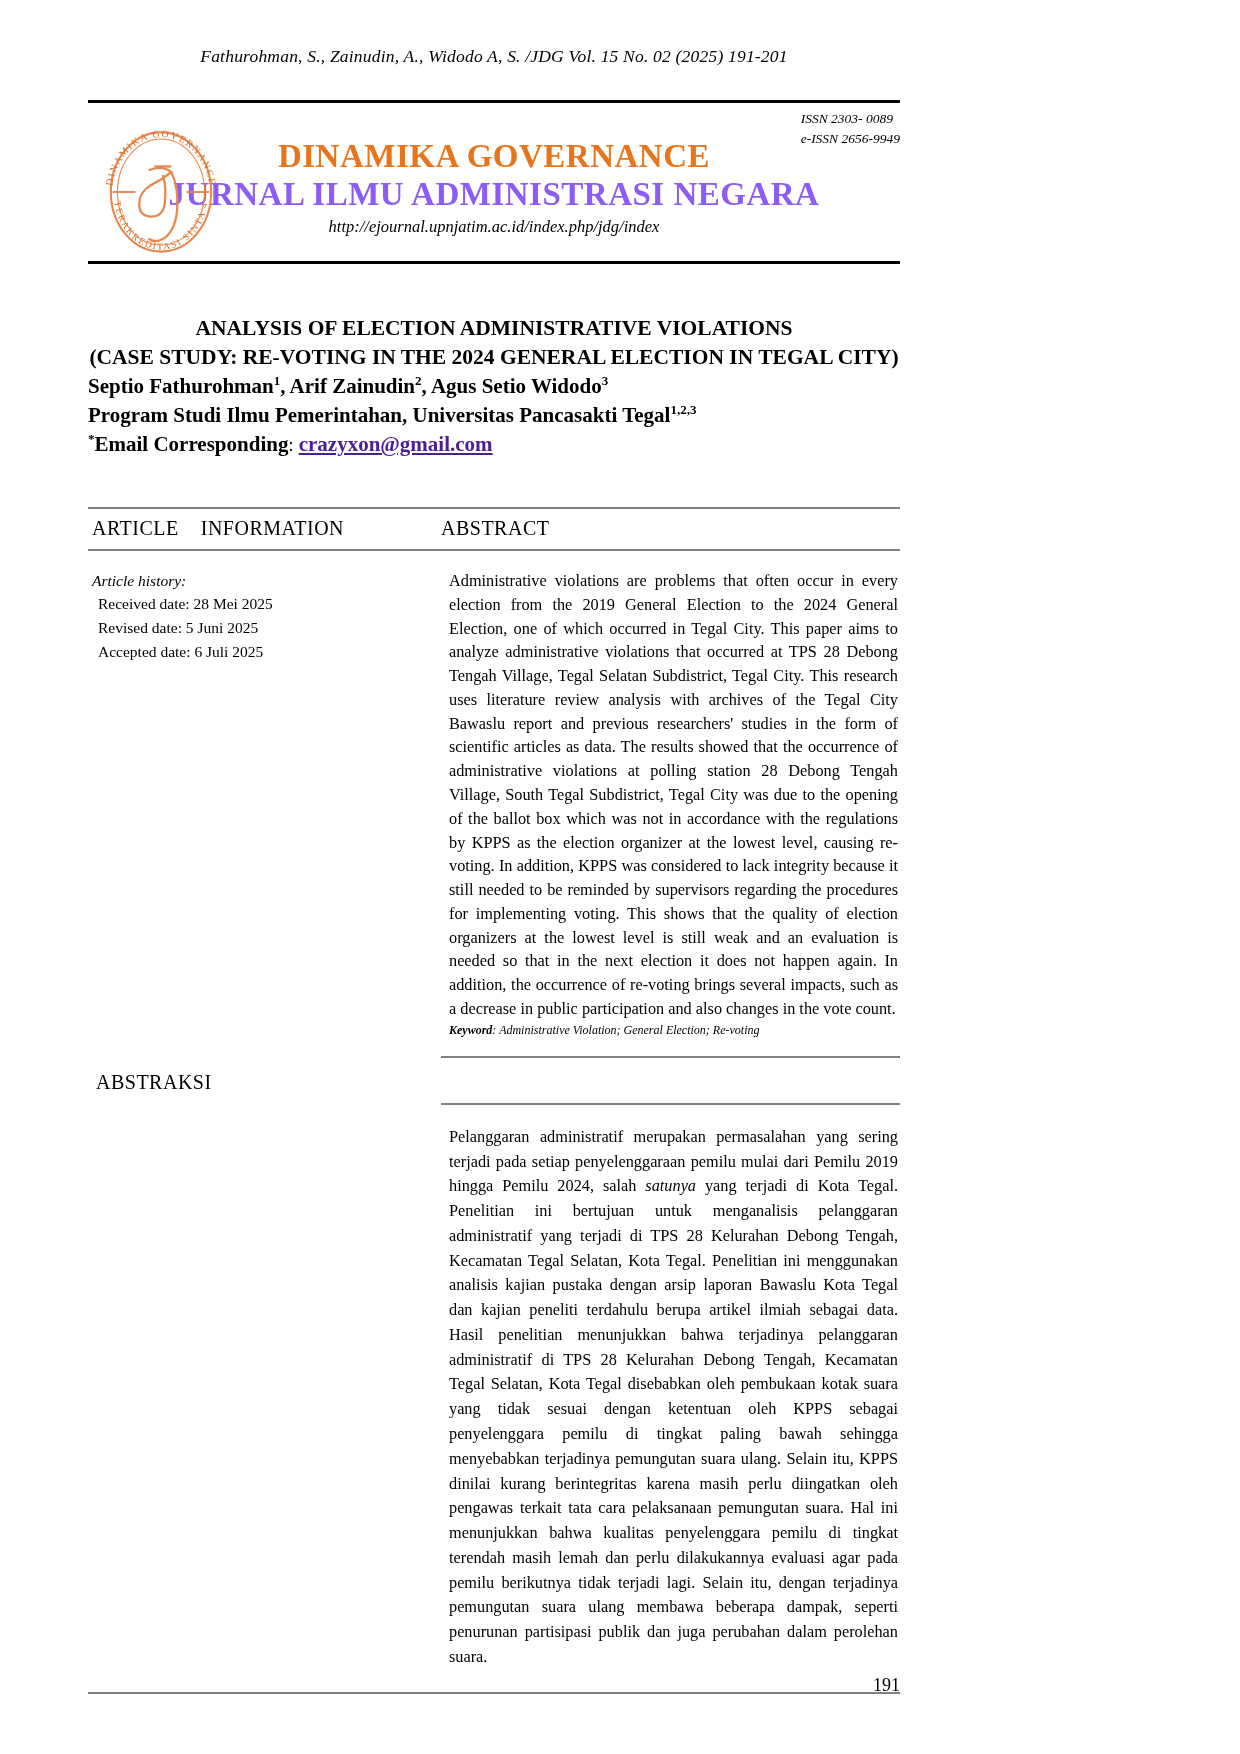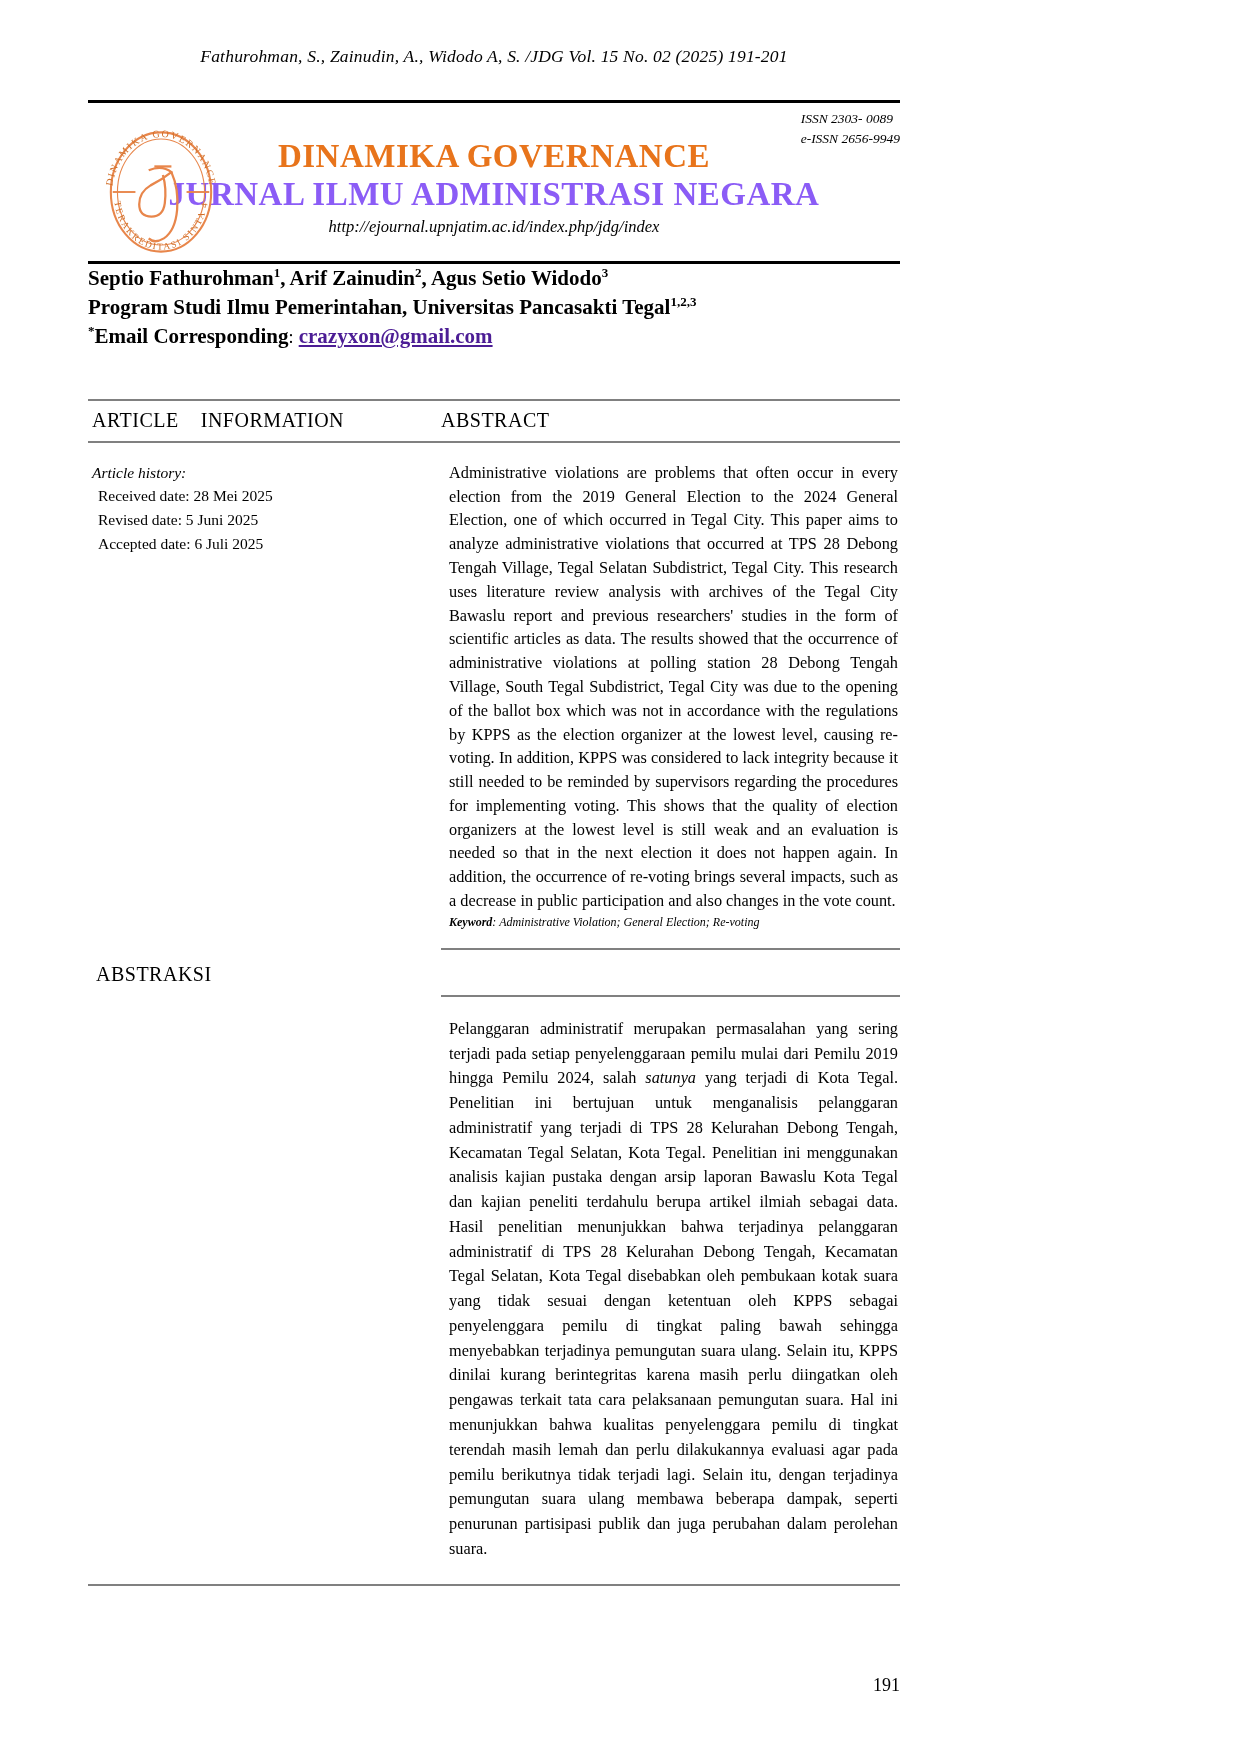--- a/index.html
+++ b/index.html
@@ -251,20 +251,24 @@
 
     <div class="masthead-center">
       <div class="journal-title-1">DINAMIKA GOVERNANCE</div>
       <div class="journal-title-2">JURNAL ILMU ADMINISTRASI NEGARA</div>
       <div class="journal-url">http://ejournal.upnjatim.ac.id/index.php/jdg/index</div>
     </div>
   </div>
 
   <div class="rule-thick-bottom"></div>
 
+  <div class="article-title">
+    <div>ANALYSIS OF ELECTION ADMINISTRATIVE VIOLATIONS</div>
+    <div>(CASE STUDY: RE-VOTING IN THE 2024 GENERAL ELECTION IN TEGAL CITY)</div>
+  </div>
 
   <div class="authors-block">
     <div><span>Septio Fathurohman</span><sup>1</sup><span>, Arif Zainudin</span><sup>2</sup><span>, Agus Setio Widodo</span><sup>3</sup></div>
     <div><span>Program Studi Ilmu Pemerintahan, Universitas Pancasakti Tegal</span><sup>1,2,3</sup></div>
     <div class="email-line"><sup class="sup-star">*</sup><span class="email-label">Email Corresponding</span><span class="email-sep">:</span> <a class="email-link" href="#">crazyxon@gmail.com</a></div>
   </div>
 
   <div class="info-wrap">
 
     <div class="hr-grey"></div>

